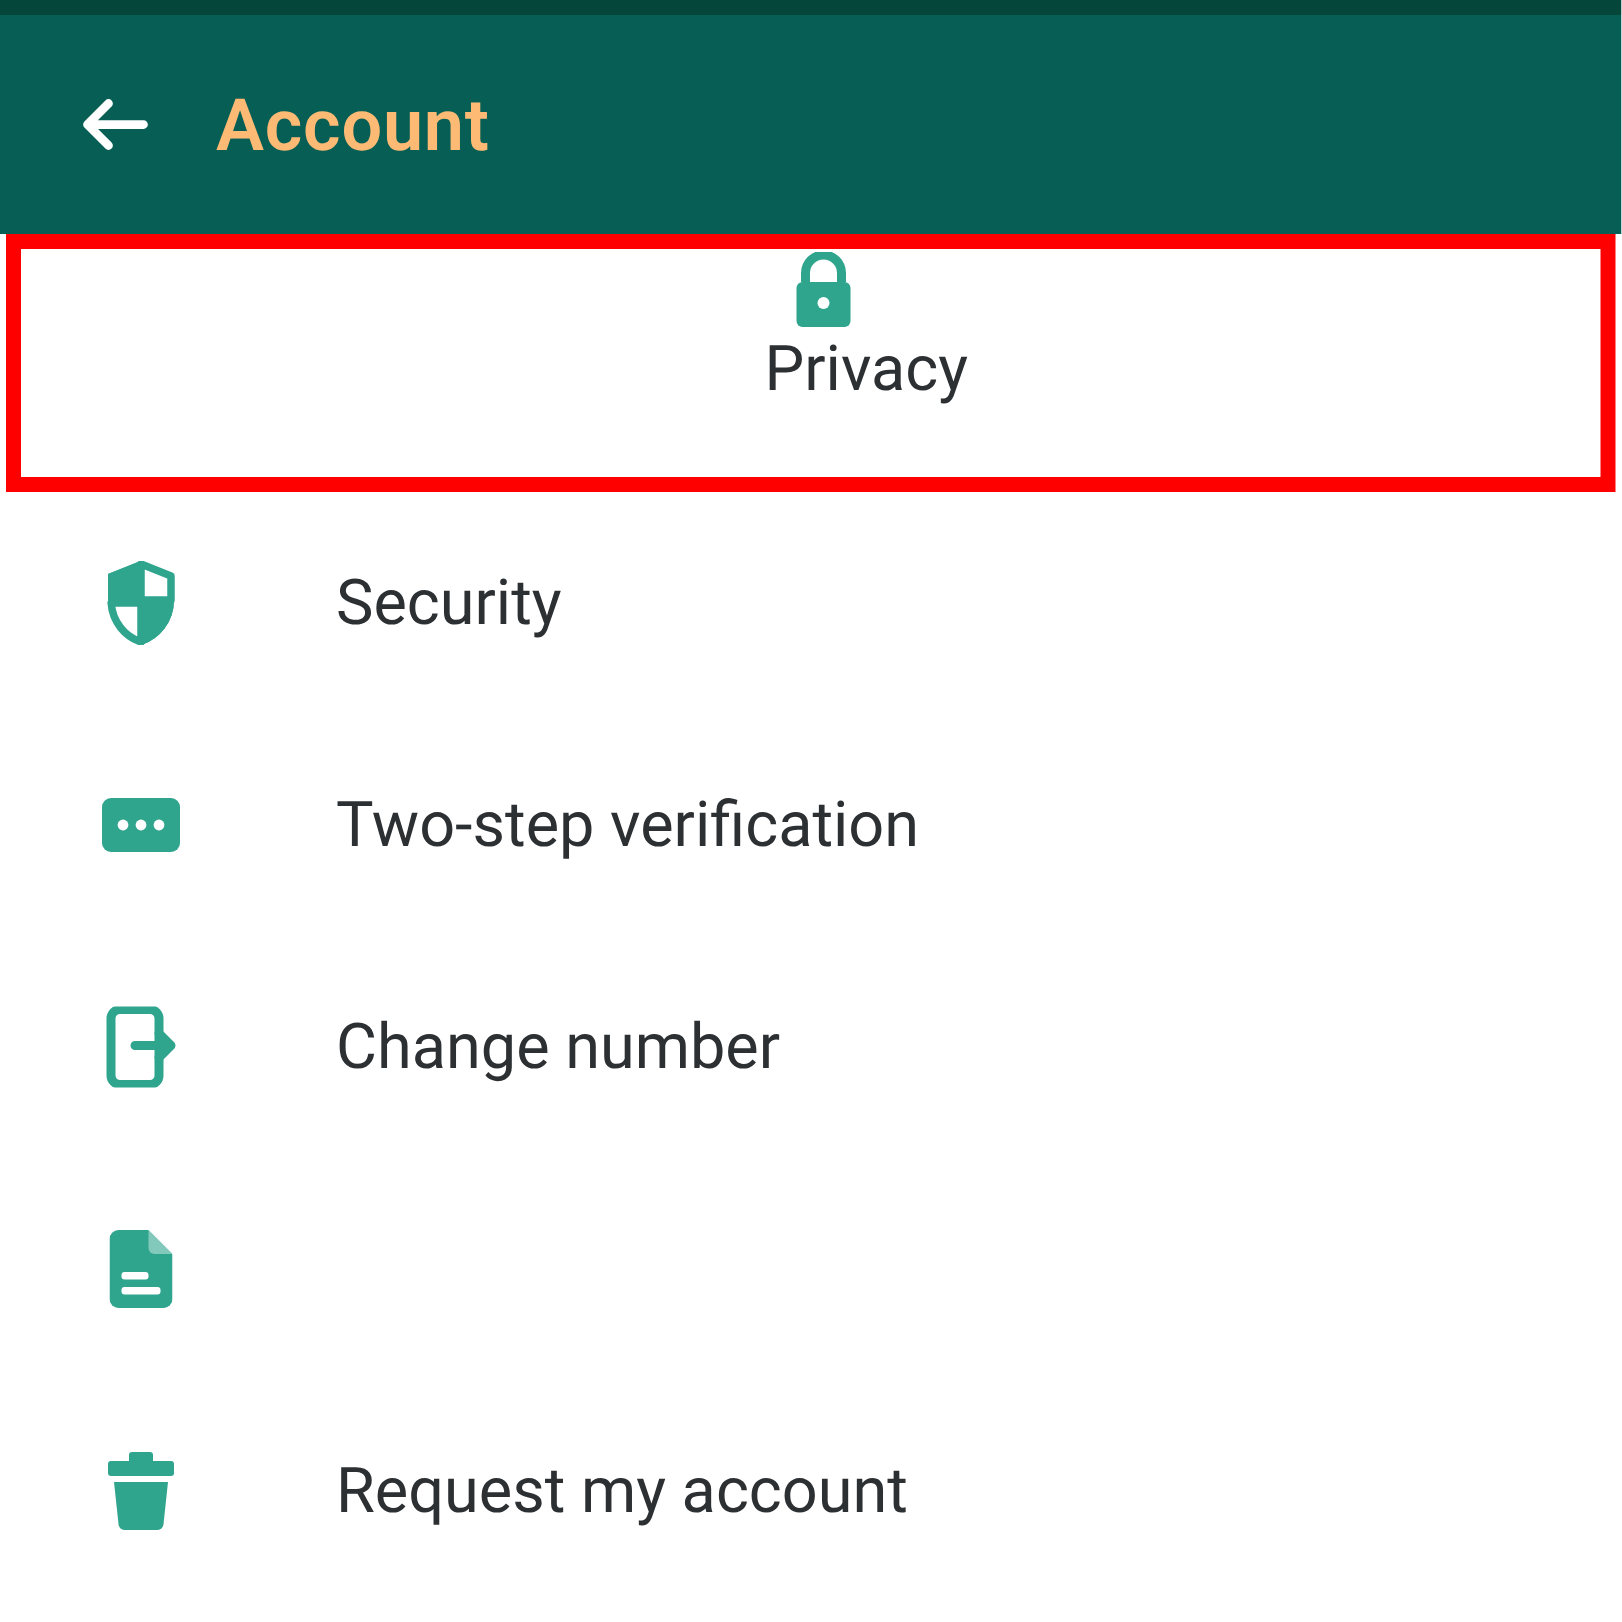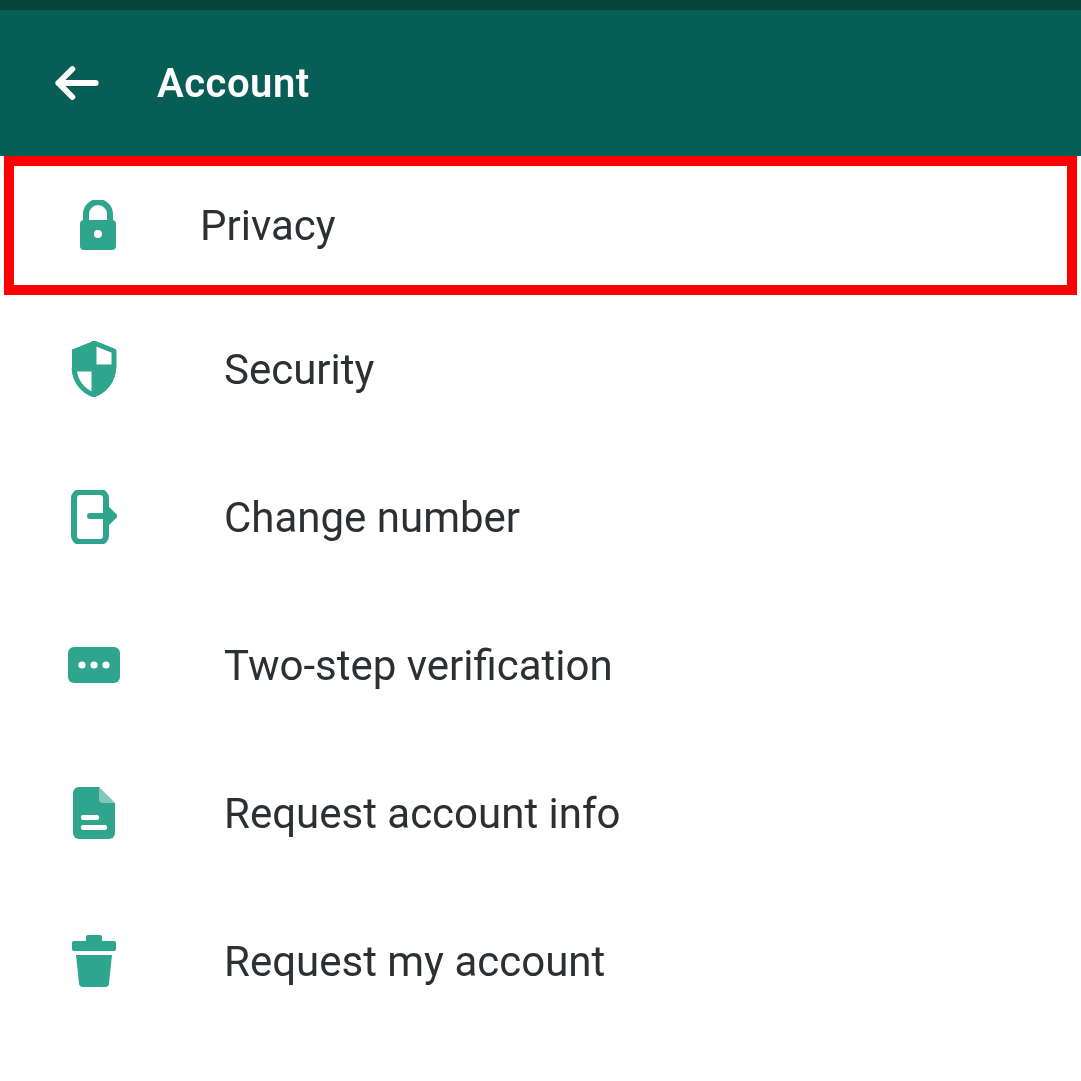--- a/index.html
+++ b/index.html
@@ -32,44 +32,45 @@
     .back-button {
       width: 70px;
       height: 70px;
       display: flex;
       align-items: center;
       justify-content: center;
       margin-left: 22px;
     }
     
     .header-title {
-      color: #ffffff;
-      font-size: 40px;
+      color: #fdba74;
+      font-size: 48px;
       font-weight: 600;
-      margin-left: 45px;
+      margin-left: 32px;
       letter-spacing: 0.5px;
     }
     
     .content {
       background: #ffffff;
     }
     
     .menu-item {
       display: flex;
       align-items: center;
       height: 148px;
       padding: 0 50px;
       cursor: pointer;
     }
     
     .menu-item.highlighted {
       border: 10px solid #ff0000;
-      height: 139px;
+      height: 172px;
       margin: 0 4px;
       padding: 0 40px;
+      flex-direction: column;
     }
     
     .menu-icon {
       width: 56px;
       height: 56px;
       display: flex;
       align-items: center;
       justify-content: center;
       flex-shrink: 0;
       margin-left: 16px;
@@ -140,50 +141,49 @@
         <path d="M12 14h10c0 7-4.5 12-10 14V14z" fill="#2fa58e"></path>
         <path d="M12 1v12h10V5L12 1z" fill="#ffffff" stroke="#2fa58e" stroke-width="2.5" stroke-linejoin="round"></path>
         <path d="M12 14H2.05c0.5 6.5 4.7 11.2 9.95 13V14z" fill="#ffffff" stroke="#2fa58e" stroke-width="2.5" stroke-linejoin="round"></path>
       </svg>
     </div>
     <div class="menu-label">Security</div>
   </div>
 
   <div class="menu-item">
     <div class="menu-icon">
-      <svg width="48" height="54" viewBox="0 0 24 27">
-        <rect x="2" y="1" width="16" height="25" rx="3" fill="none" stroke="#2fa58e" stroke-width="3"></rect>
-        <path d="M10 13h12M18 9l4 4-4 4" stroke="#2fa58e" stroke-width="3" fill="none" stroke-linecap="round" stroke-linejoin="round"></path>
-      </svg>
-    </div>
-    <div class="menu-label">Change number</div>
-  </div>
-
-  <div class="menu-item">
-    <div class="menu-icon">
       <svg width="52" height="36" viewBox="0 0 26 18">
         <rect x="0" y="0" width="26" height="18" rx="3" fill="#2fa58e"></rect>
         <circle cx="7" cy="9" r="1.8" fill="#ffffff"></circle>
         <circle cx="13" cy="9" r="1.8" fill="#ffffff"></circle>
         <circle cx="19" cy="9" r="1.8" fill="#ffffff"></circle>
       </svg>
     </div>
     <div class="menu-label">Two-step verification</div>
   </div>
 
   <div class="menu-item">
     <div class="menu-icon">
+      <svg width="48" height="54" viewBox="0 0 24 27">
+        <rect x="2" y="1" width="16" height="25" rx="3" fill="none" stroke="#2fa58e" stroke-width="3"></rect>
+        <path d="M10 13h12M18 9l4 4-4 4" stroke="#2fa58e" stroke-width="3" fill="none" stroke-linecap="round" stroke-linejoin="round"></path>
+      </svg>
+    </div>
+    <div class="menu-label">Change number</div>
+  </div>
+
+  <div class="menu-item">
+    <div class="menu-icon">
       <svg width="42" height="52" viewBox="0 0 21 26">
         <path d="M3 0h10l8 8v15a3 3 0 0 1-3 3H3a3 3 0 0 1-3-3V3a3 3 0 0 1 3-3z" fill="#2fa58e"></path>
         <path d="M13 0v6a2 2 0 0 0 2 2h6" fill="#ffffff" opacity="0.4"></path>
         <rect x="4" y="14" width="9" height="2.5" rx="1" fill="#ffffff"></rect>
         <rect x="4" y="19" width="13" height="2.5" rx="1" fill="#ffffff"></rect>
       </svg>
     </div>
-    <div class="menu-label">Request account info</div>
   </div>
 
   <div class="menu-item">
     <div class="menu-icon">
       <svg width="44" height="52" viewBox="0 0 22 26">
         <rect x="0" y="3" width="22" height="5" rx="1" fill="#2fa58e"></rect>
         <rect x="7" y="0" width="8" height="4" rx="1" fill="#2fa58e"></rect>
         <path d="M2 10h18l-1.5 14a2 2 0 0 1-2 2H5.5a2 2 0 0 1-2-2L2 10z" fill="#2fa58e"></path>
       </svg>
     </div>

